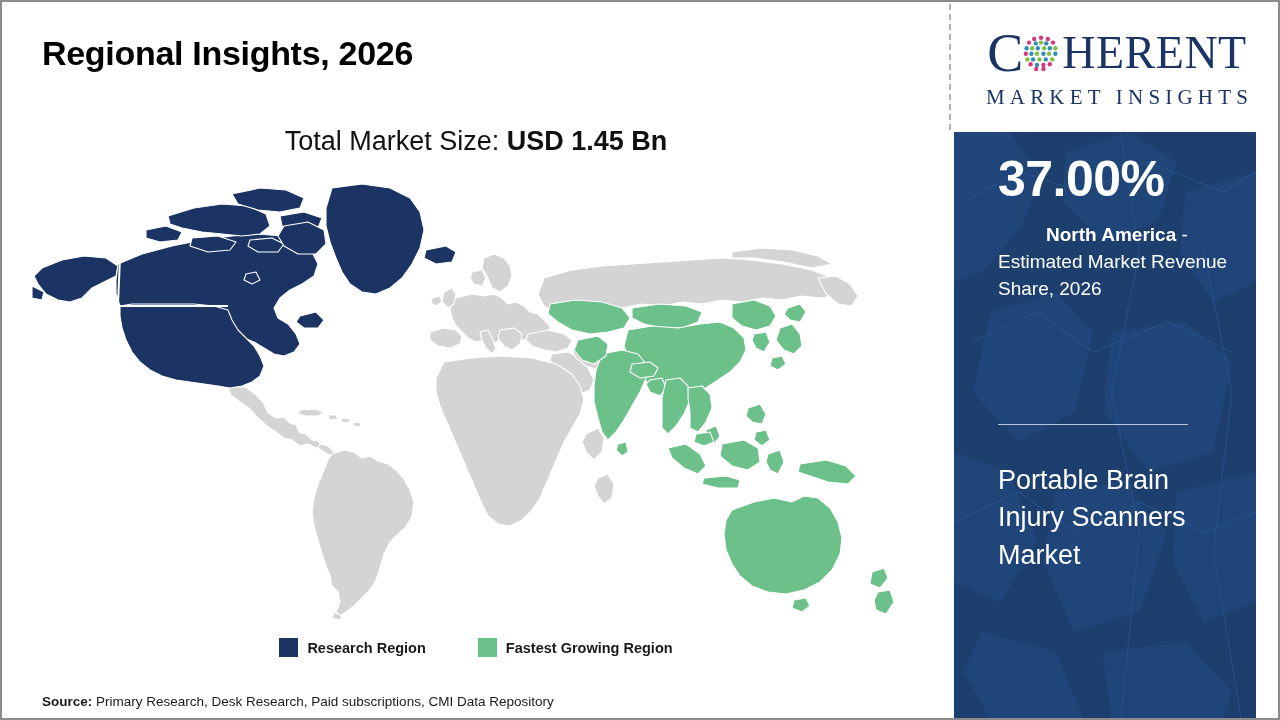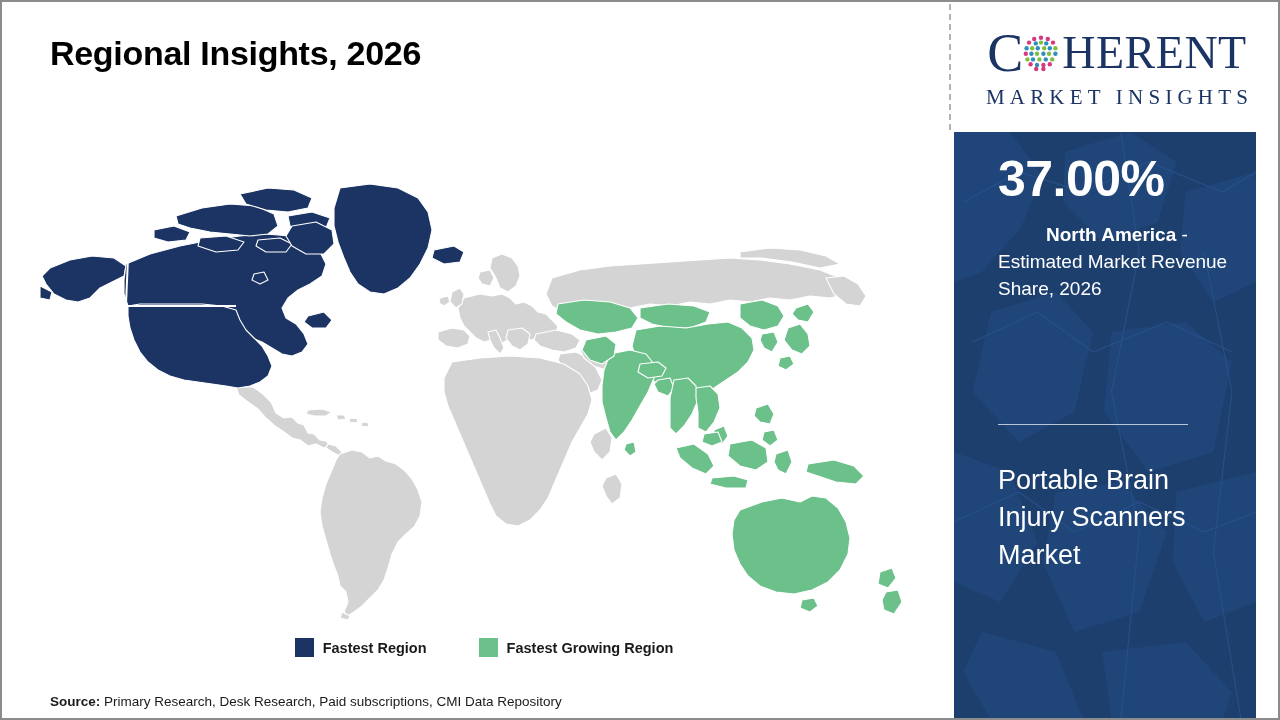--- a/index.html
+++ b/index.html
@@ -17,21 +17,21 @@
     height: 720px;
     box-sizing: border-box;
     border: 2px solid #8c8c8c;
     background: #ffffff;
     overflow: hidden;
   }
 
   
   .left-pane {
     position: absolute;
-    left: 8px; top: 0;
+    left: 0; top: 0;
     width: 948px;
     height: 716px;
   }
 
   .page-title {
     position: absolute;
     left: 40px;
     top: 32px;
     font-size: 34px;
     font-weight: bold;
@@ -227,20 +227,23 @@
 </style>
 </head>
 <body>
 
 <div class="slide">
 
   <div class="left-pane">
 
     <div class="page-title">Regional Insights, 2026</div>
 
+    <div class="market-size-line">
+      <span class="label">Total Market Size: </span><span class="value">USD 1.45 Bn</span>
+    </div>
 
     <div class="map-wrap">
       <svg viewBox="0 0 880 440" xmlns="http://www.w3.org/2000/svg">
         <g stroke="#ffffff" stroke-width="1.1" stroke-linejoin="round">
 
           <g fill="#d4d4d4">
 
             <path d="M196 205 L213 205 L223 212 L231 220 L236 231 L244 236 L252 235 L258 241 L264 243 L268 251 L274 252 L280 258 L286 259 L290 263 L284 266 L276 262 L268 264 L260 258 L252 256 L244 250 L235 244 L226 236 L218 227 L208 220 L199 213 Z"></path>
             <path d="M288 262 L296 264 L302 270 L300 274 L292 270 L286 266 Z"></path>
 
@@ -363,21 +366,21 @@
             <path d="M840 390 L852 386 L856 396 L848 406 L838 402 Z"></path>
             <path d="M846 410 L858 408 L862 420 L854 432 L844 428 L842 418 Z"></path>
           </g>
         </g>
       </svg>
     </div>
 
     <div class="legend">
       <div class="legend-item">
         <span class="legend-swatch" style="background:#1b3464"></span>
-        <span class="legend-label">Fastest Region</span>
+        <span class="legend-label">Research Region</span>
       </div>
       <div class="legend-item">
         <span class="legend-swatch" style="background:#6cc08a"></span>
         <span class="legend-label">Fastest Growing Region</span>
       </div>
     </div>
 
     <div class="source-note">
       <span class="src-label">Source:</span><span> Primary Research, Desk Research, Paid subscriptions, CMI Data Repository</span>
     </div>

